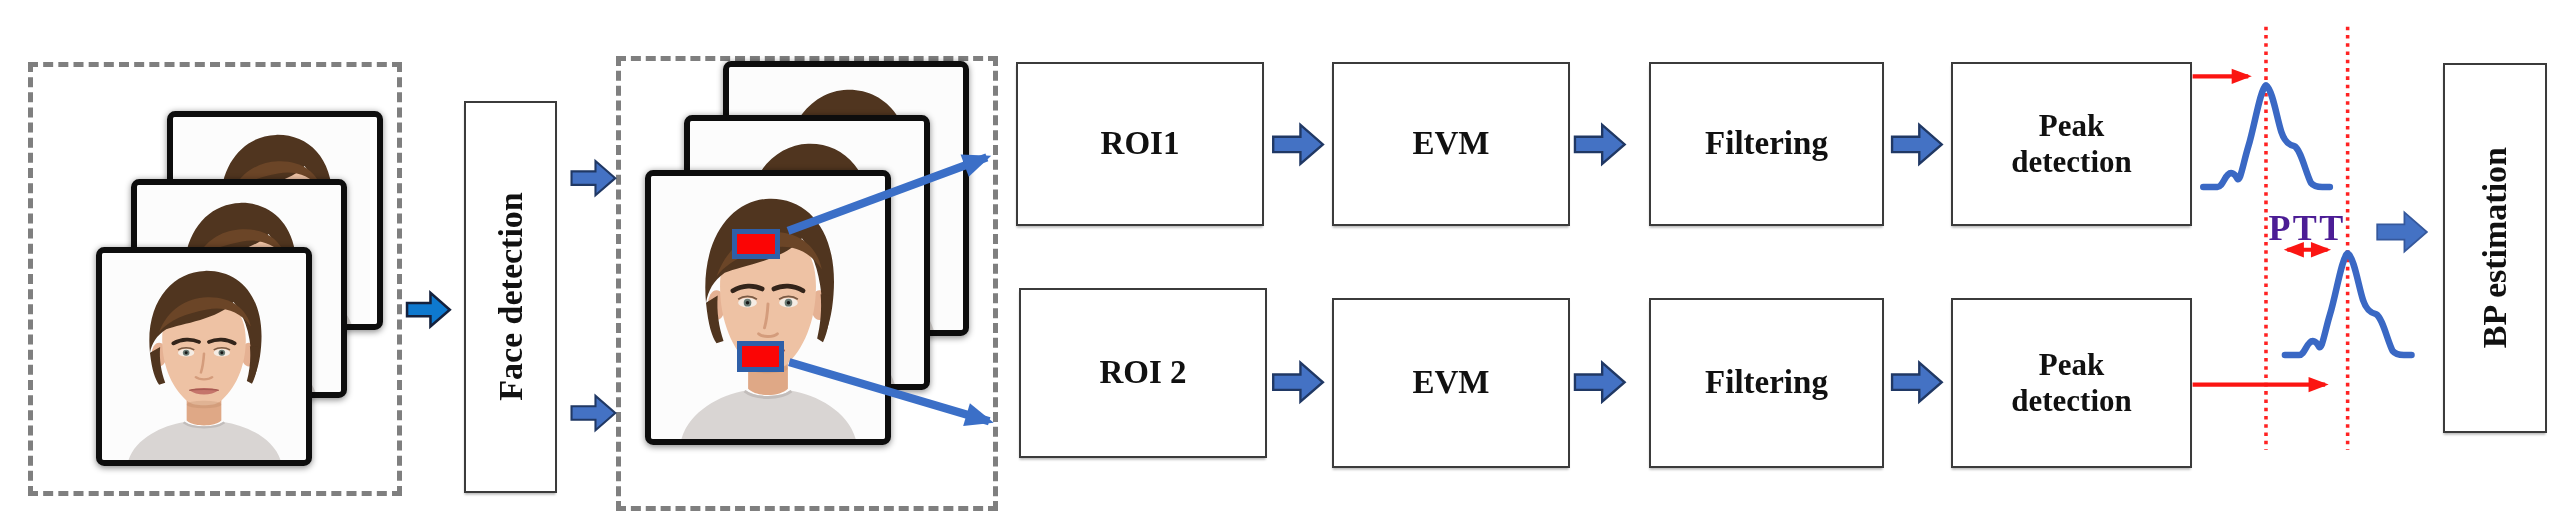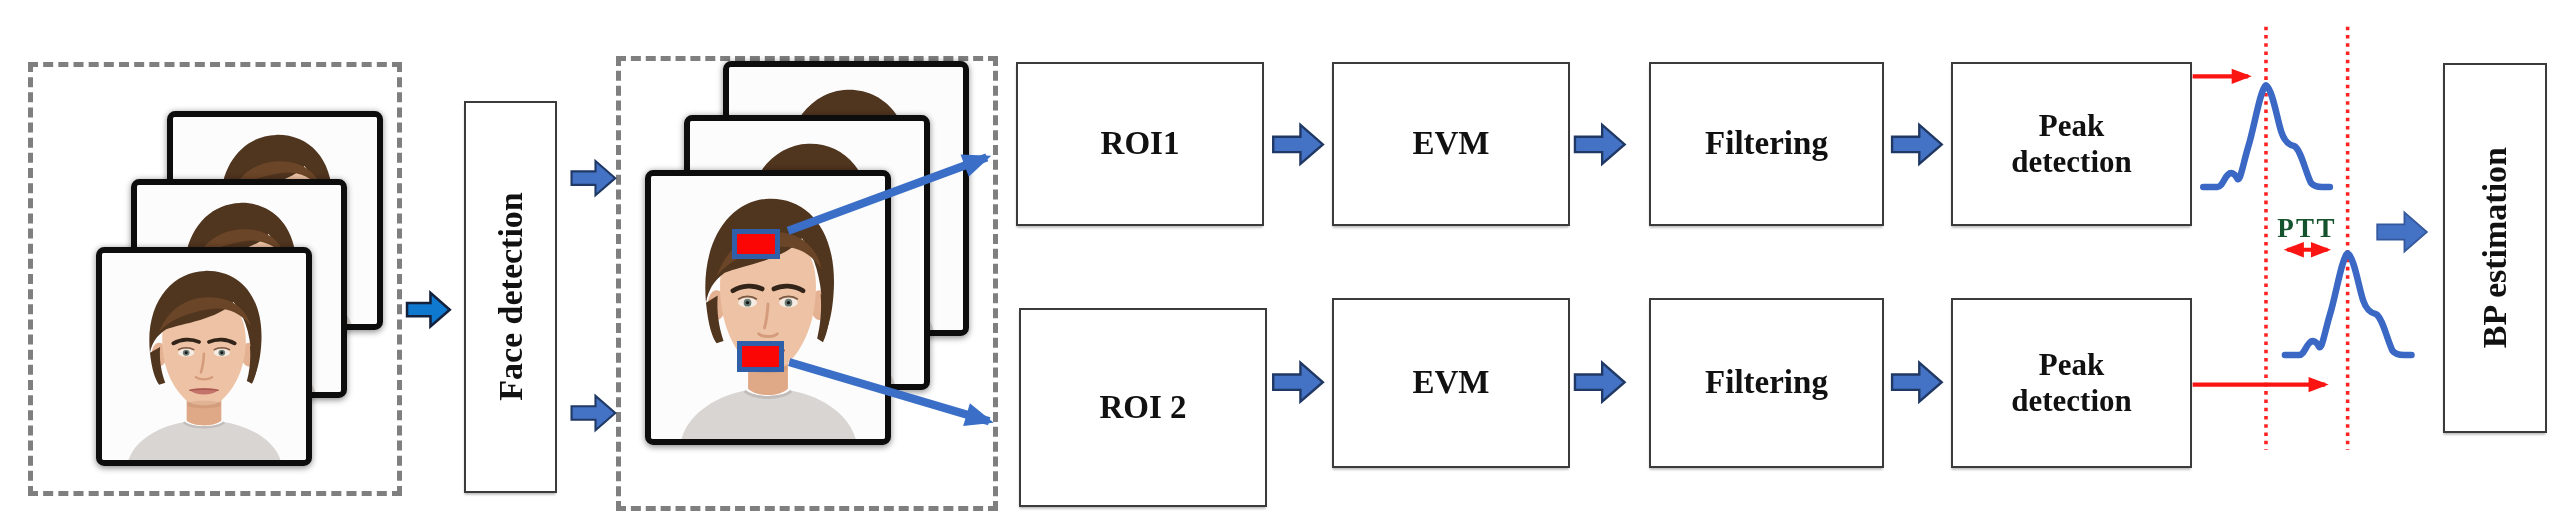--- a/index.html
+++ b/index.html
@@ -44,23 +44,23 @@
   }
   .box .lbl{display:block;padding:0 8.3px;}
   .box.vertical .lbl{
     transform:rotate(-90deg);
     white-space:nowrap;
     font-size:34px;
   }
   .ptt-label{
     position:absolute;
     font-weight:bold;
-    font-size:27px;
+    font-size:36px;
     letter-spacing:2.4px;
-    color:#14532d;
+    color:#4c1d95;
     transform:translate(-50%,-50%);
     text-align:right;
   }
   #overlay{position:absolute;left:0;top:0;pointer-events:none;}
 </style>
 </head>
 <body>
 
 <div id="canvas">
 
@@ -154,21 +154,21 @@
   <div class="box" style="left:1332px;top:62px;width:238px;height:164px">
     <span class="lbl">EVM</span>
   </div>
   <div class="box" style="left:1649px;top:62px;width:235px;height:164px">
     <span class="lbl">Filtering</span>
   </div>
   <div class="box" style="left:1951px;top:62px;width:241px;height:164px;font-size:31px">
     <span class="lbl" style="max-width:177px">Peak detection</span>
   </div>
 
-  <div class="box" style="left:1019px;top:308px;width:248px;height:199px">
+  <div class="box" style="left:1019px;top:288px;width:248px;height:170px">
     <span class="lbl">ROI 2</span>
   </div>
   <div class="box" style="left:1332px;top:298px;width:238px;height:170px">
     <span class="lbl">EVM</span>
   </div>
   <div class="box" style="left:1649px;top:298px;width:235px;height:170px">
     <span class="lbl">Filtering</span>
   </div>
   <div class="box" style="left:1951px;top:298px;width:241px;height:170px;font-size:31px">
     <span class="lbl" style="max-width:177px">Peak detection</span>

